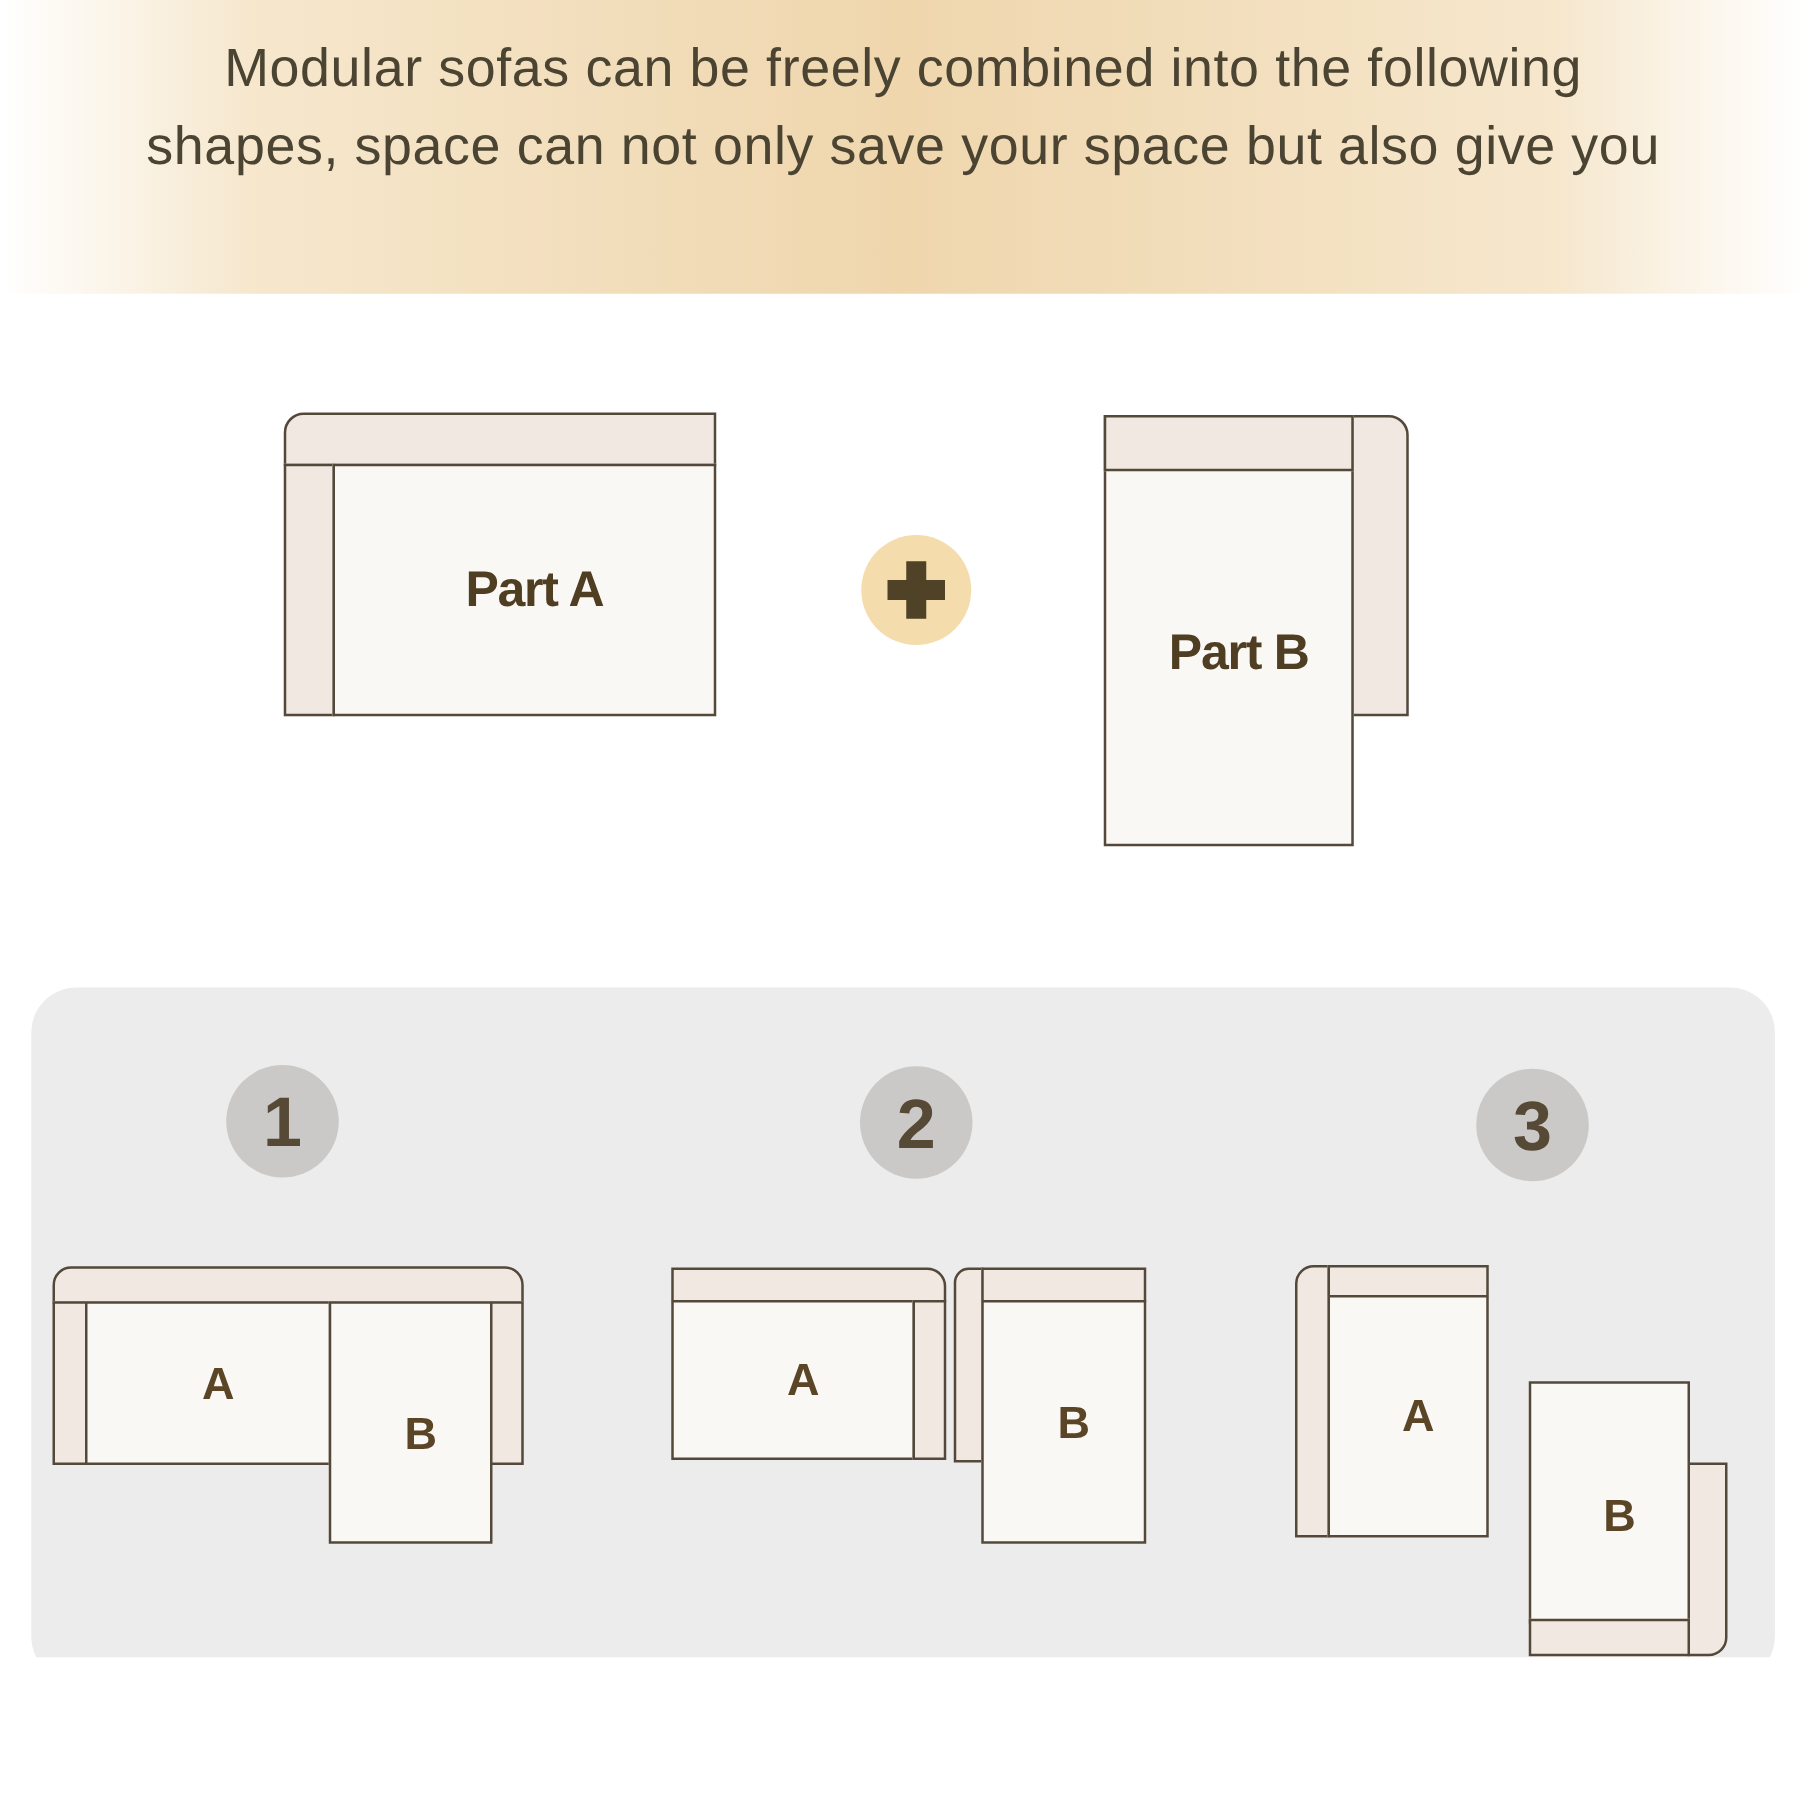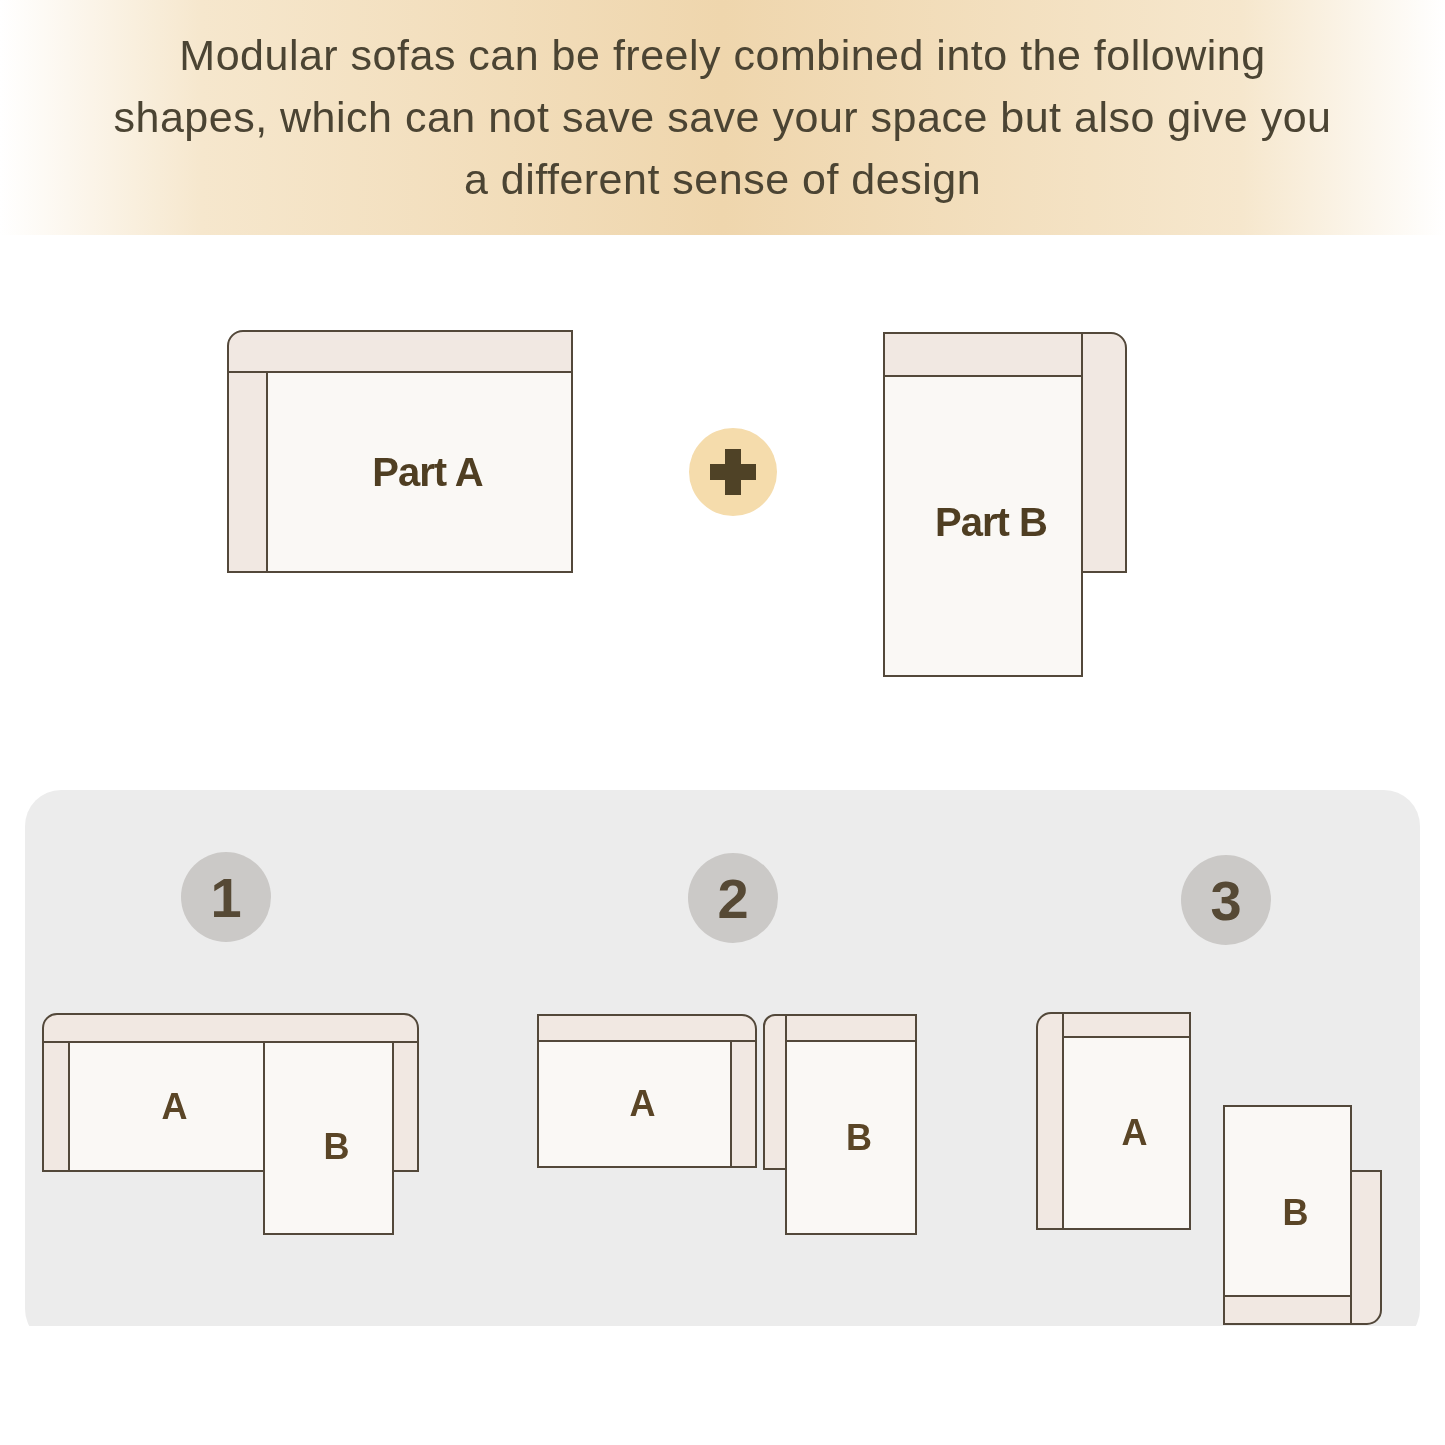--- a/index.html
+++ b/index.html
@@ -73,22 +73,21 @@
   .c3b-seat{left:0;top:0;width:129px;height:194px;padding-top:22px;}
   .c3b-back{left:0;top:190px;width:129px;height:30px;}
 </style>
 </head>
 <body>
 
 <div class="canvas">
 
   <div class="header">
     <div class="header-line">Modular sofas can be freely combined into the following</div>
-    <div class="header-line">shapes, which can not save save your space but also give you</div>
-    <div class="header-line">a different sense of design</div>
+    <div class="header-line">shapes, space can not only save your space but also give you</div>
   </div>
 
   <div class="piece partA">
     <div class="band pa-back"></div>
     <div class="band pa-arm"></div>
     <div class="seat pa-seat">
       <span class="part-label">Part A</span>
     </div>
   </div>
 

